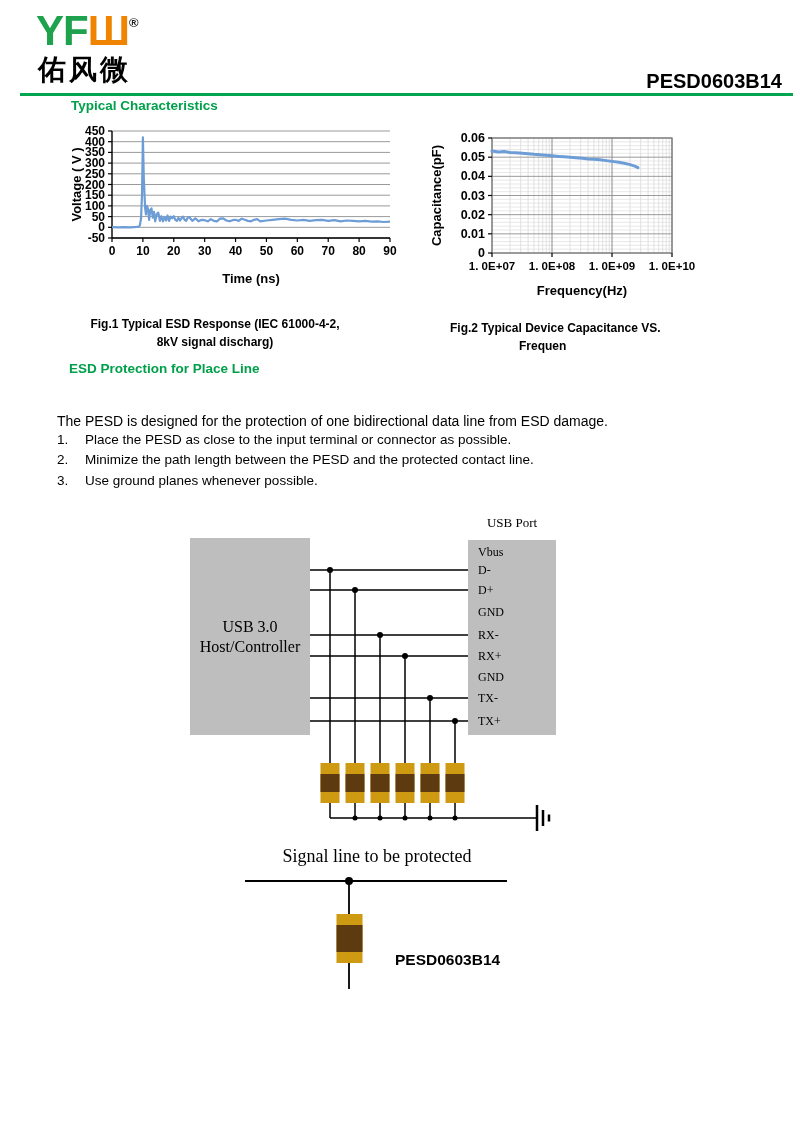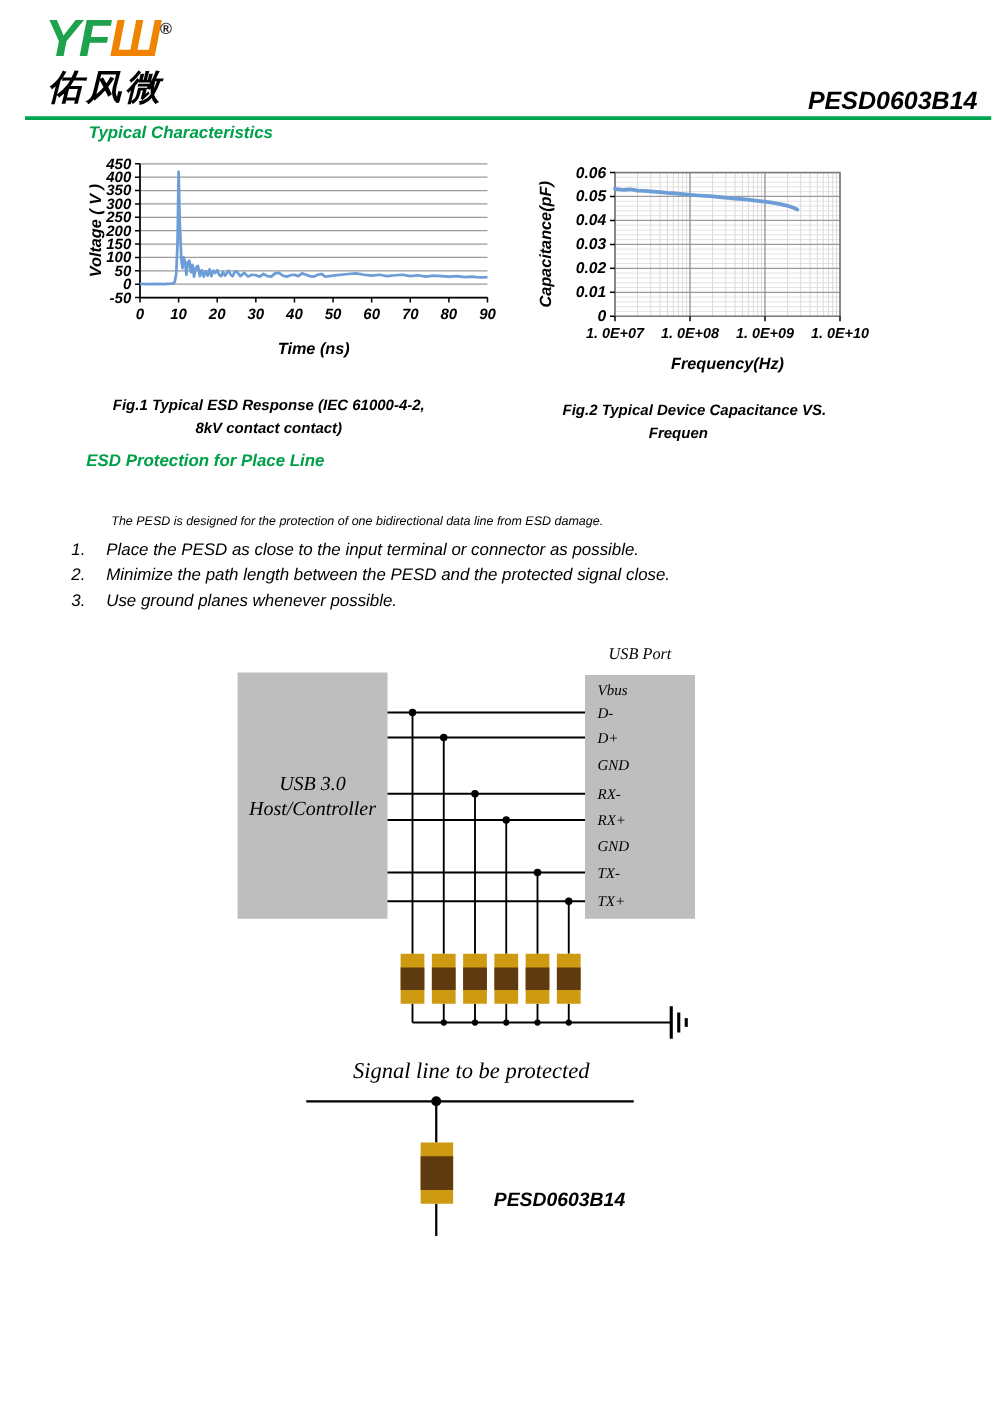--- a/index.html
+++ b/index.html
@@ -1,30 +1,30 @@
 <!DOCTYPE html>
 <html><head>
 <meta charset="utf-8">
 <style>
   html,body{margin:0;padding:0;background:#ffffff;}
   #page{position:relative;width:800px;height:989px;background:#ffffff;overflow:hidden;
-        font-family:"Liberation Sans",sans-serif;color:#000;font-style:italic;}
+        font-family:"Liberation Sans",sans-serif;color:#000;}
   .abs{position:absolute;}
   .green{color:#00A04A;}
   
   #logo-latin{font-size:42px;font-weight:800;letter-spacing:-1px;line-height:1;}
   #logo-latin .yf{color:#1FA24D;}
   #logo-latin .w{color:#F08300;}
   #logo-reg{font-size:13px;color:#222;vertical-align:18px;font-weight:700;}
   #logo-cn{font-size:28px;font-weight:700;letter-spacing:3px;line-height:1;}
   #product-code{font-size:20px;font-weight:700;text-align:right;}
   .rule{background:#00A550;height:3px;}
   .heading{font-size:13.5px;font-weight:700;margin-left:16px;}
   .caption{font-size:12px;font-weight:700;line-height:1.5;}
-  .bodytext{font-size:10px;line-height:1.45;margin-left:32px;}
+  .bodytext{font-size:14px;line-height:1.45;}
   .listrow{display:flex;font-size:13.5px;}
   .listrow .num{width:28px;flex:none;}
   svg text{font-family:"Liberation Sans",sans-serif;}
   svg .serifT{font-family:"Liberation Serif",serif;font-weight:400;}
   #website-link{color:#404040;text-decoration:underline;font-size:12.5px;font-weight:700;}
   #page-number{font-size:12px;font-weight:700;text-align:center;}
   #company-name{font-size:13.5px;font-weight:700;text-align:right;}
 </style>
 </head>
 <body>
@@ -183,37 +183,37 @@
       <text x="184" y="147" text-anchor="middle" font-size="11.5" font-weight="700" fill="#000">1. 0E+09</text>
       <line x1="244" y1="130" x2="244" y2="134" stroke="#000" stroke-width="1.2"></line>
       <text x="244" y="147" text-anchor="middle" font-size="11.5" font-weight="700" fill="#000">1. 0E+10</text>
       <polyline points="64.0,28.03 70.8,28.99 76.2,28.42 82.1,29.57 87.9,29.76 94.3,30.33 100.1,30.72 105.9,31.29 112.0,31.67 118.2,32.25 124.0,32.82 130.8,33.40 136.2,33.78 142.1,34.17 147.9,34.74 154.3,35.32 160.1,35.89 165.9,36.27 172.0,36.85 178.2,37.62 184.0,38.38 190.8,39.34 196.2,40.30 202.1,41.64 206.8,43.17 209.9,44.71" fill="none" stroke="#6D9DD6" stroke-width="3" stroke-linejoin="round" stroke-linecap="round"></polyline>
       <text x="13" y="72.5" text-anchor="middle" font-size="13" font-weight="700" fill="#000" transform="rotate(-90 13 72.5)">Capacitance(pF)</text>
       <text x="154" y="172" text-anchor="middle" font-size="13" font-weight="700" fill="#000">Frequency(Hz)</text>
     </svg>
 
   <div class="caption abs" style="left:55px;top:315px;width:320px;text-align:center;">
     <div>Fig.1 Typical ESD Response (IEC 61000-4-2,</div>
-    <div>8kV contact contact)</div>
+    <div>8kV signal discharg)</div>
   </div>
   <div class="caption abs" style="left:450px;top:319px;width:300px;">
     <div>Fig.2 Typical Device Capacitance VS.</div>
     <div style="margin-left:69px;">Frequen</div>
   </div>
 
   <div class="heading green abs" style="left:53px;top:361px;">ESD Protection for Place Line</div>
 
   <div class="bodytext abs" style="left:57px;top:411px;width:660px;">The PESD is designed for the protection of one bidirectional data line from ESD damage.</div>
   <div class="listrow abs" style="left:57px;top:432px;width:680px;">
     <span class="num">1.</span>
     <span>Place the PESD as close to the input terminal or connector as possible.</span>
   </div>
   <div class="listrow abs" style="left:57px;top:452px;width:680px;">
     <span class="num">2.</span>
-    <span>Minimize the path length between the PESD and the protected signal close.</span>
+    <span>Minimize the path length between the PESD and the protected contact line.</span>
   </div>
   <div class="listrow abs" style="left:57px;top:473px;width:680px;">
     <span class="num">3.</span>
     <span>Use ground planes whenever possible.</span>
   </div>
 
   <svg class="abs" style="left:150px;top:510px;" width="450" height="330">
     <text class="serifT" x="362" y="17" text-anchor="middle" font-size="13">USB Port</text>
     <rect x="40" y="28" width="120" height="197" fill="#BEBEBE"></rect>
     <rect x="318" y="30" width="88" height="195" fill="#BEBEBE"></rect>

